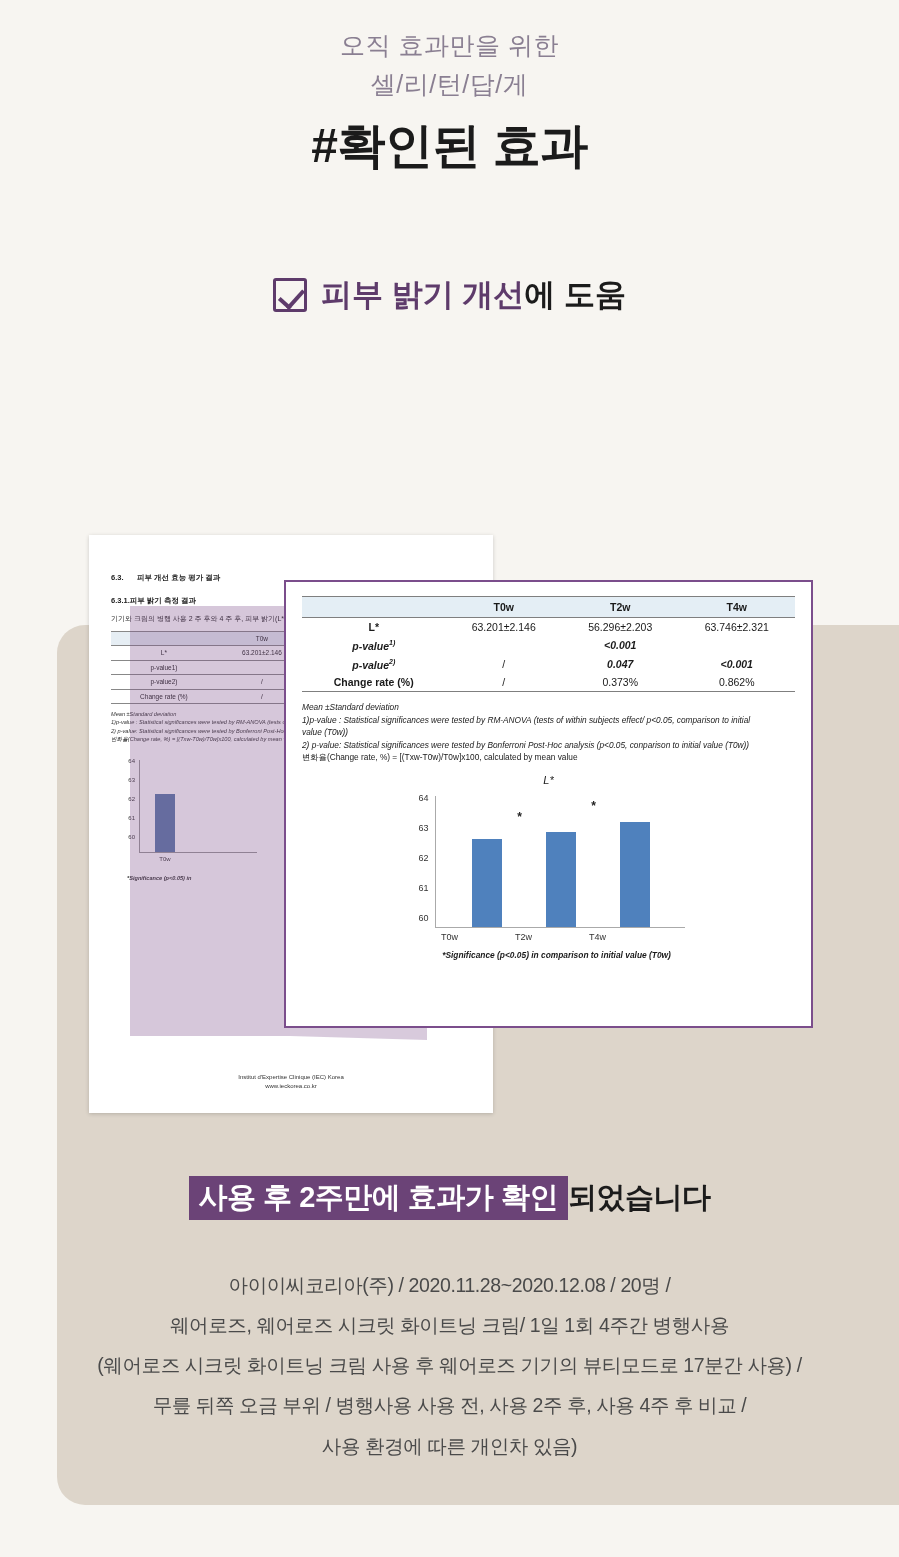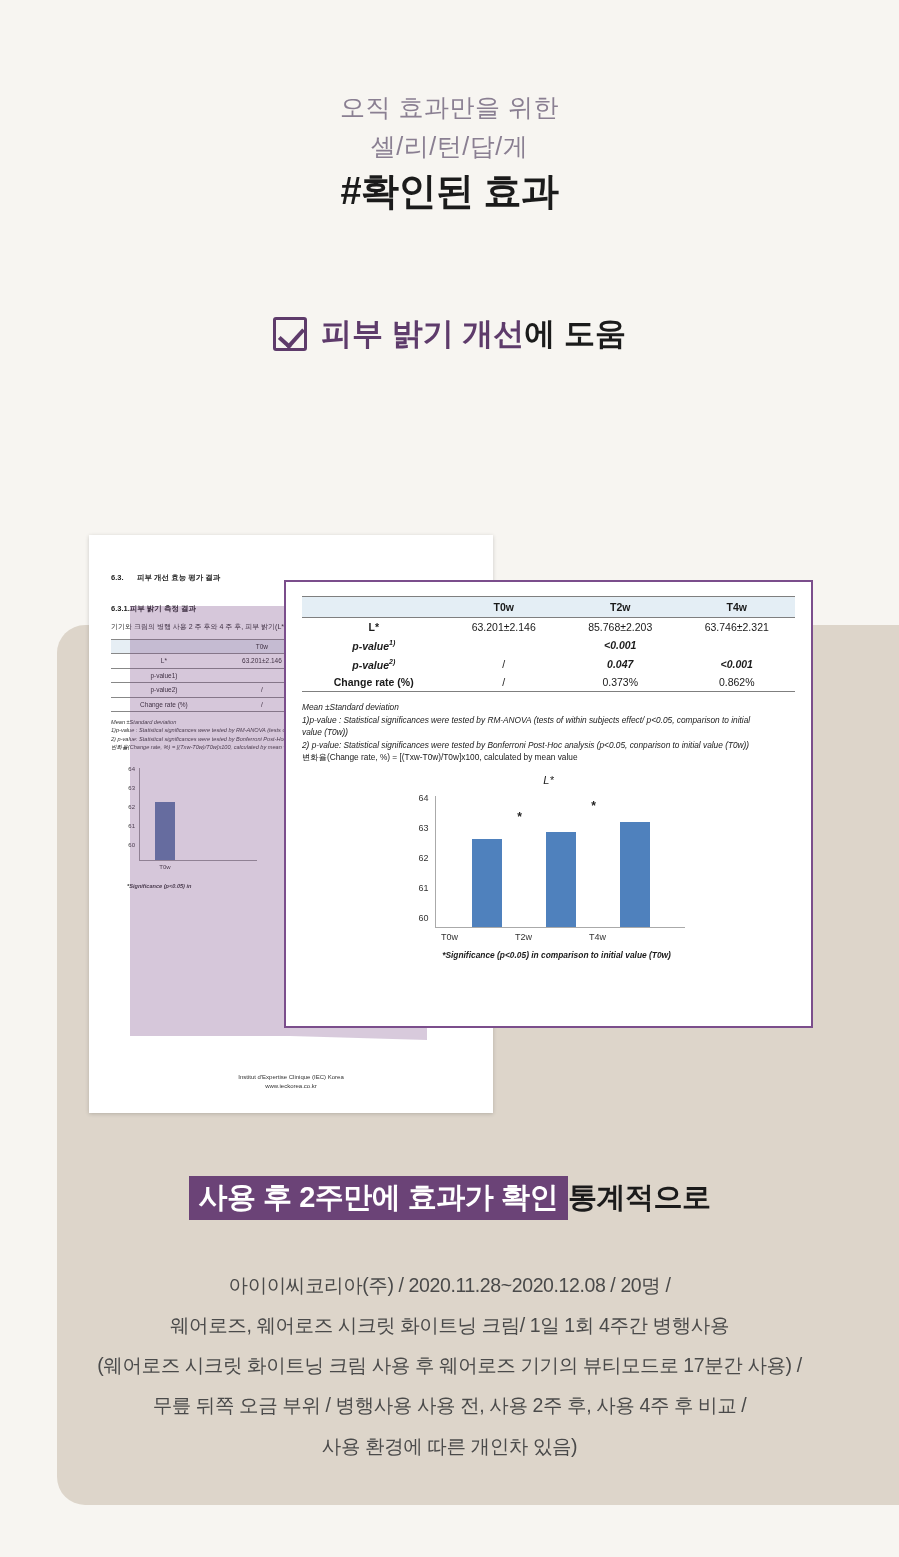--- a/index.html
+++ b/index.html
@@ -22,21 +22,21 @@
     top: 625px;
     width: 842px;
     height: 880px;
     background: #ddd5ca;
     border-radius: 28px 0 0 28px;
   }
 
   
   .header {
     position: relative;
-    padding-top: 88px;
+    padding-top: 26px;
     text-align: center;
   }
   .sub-line {
     color: #8a7f92;
     font-size: 25px;
     letter-spacing: 0.5px;
     line-height: 1.55;
     font-weight: 400;
   }
   .headline {
@@ -46,21 +46,22 @@
     color: #1b1b1b;
     letter-spacing: -0.5px;
     line-height: 1.5;
   }
   .hl-mark {
     background: #b9a8c5;
     padding: 2px 10px 4px 10px;
     color: #1b1b1b;
   }
   .headline2 {
-    font-size: 38px;
+    margin-top: 10px;
+    font-size: 48px;
     font-weight: 700;
     color: #1b1b1b;
     letter-spacing: -0.5px;
   }
 
   
   .check-row {
     position: relative;
     margin-top: 96px;
     display: flex;
@@ -118,21 +119,21 @@
     left: 22px;
     top: 38px;
     width: 360px;
     font-size: 7px;
     color: #222;
     line-height: 1.45;
   }
   .p-h1 {
     font-weight: 700;
     font-size: 7.5px;
-    margin-bottom: 20px;
+    margin-bottom: 12px;
   }
   .p-h1 .num { display: inline-block; width: 26px; }
   .p-h2 {
     font-weight: 700;
     font-size: 7.5px;
     margin-bottom: 6px;
   }
   .p-body {
     font-size: 7px;
     line-height: 1.6;
@@ -487,21 +488,21 @@
           <th class="blank"></th>
           <th>T0w</th>
           <th>T2w</th>
           <th>T4w</th>
         </tr>
       </thead>
       <tbody>
         <tr>
           <td class="cell-label">L*</td>
           <td>63.201±2.146</td>
-          <td>85.768±2.203</td>
+          <td>56.296±2.203</td>
           <td>63.746±2.321</td>
         </tr>
         <tr>
           <td class="cell-italic"><span>p-value</span><span class="sup">1)</span></td>
           <td></td>
           <td class="cell-italic">&lt;0.001</td>
           <td></td>
         </tr>
         <tr>
           <td class="cell-italic"><span>p-value</span><span class="sup">2)</span></td>
@@ -547,21 +548,21 @@
       <div class="c-xlab" style="left:28px;">T0w</div>
       <div class="c-xlab" style="left:102px;">T2w</div>
       <div class="c-xlab" style="left:176px;">T4w</div>
 
       <div class="chart-foot">*Significance (p&lt;0.05) in comparison to initial value (T0w)</div>
     </div>
   </div>
 </div>
 
 <div class="result-row">
-  <span class="result-mark">사용 후 2주만에  효과가 확인</span><span>통계적으로</span>
+  <span class="result-mark">사용 후 2주만에  효과가 확인</span><span>되었습니다</span>
 </div>
 
 <div class="footnote">
   <div>아이이씨코리아(주) / 2020.11.28~2020.12.08 / 20명 /</div>
   <div>웨어로즈, 웨어로즈 시크릿 화이트닝 크림/ 1일 1회 4주간 병행사용</div>
   <div>(웨어로즈 시크릿 화이트닝 크림 사용 후 웨어로즈 기기의 뷰티모드로 17분간 사용) /</div>
   <div>무릎 뒤쪽 오금 부위 / 병행사용 사용 전, 사용 2주 후, 사용 4주 후 비교 /</div>
   <div>사용 환경에 따른 개인차 있음)</div>
 </div>
 

